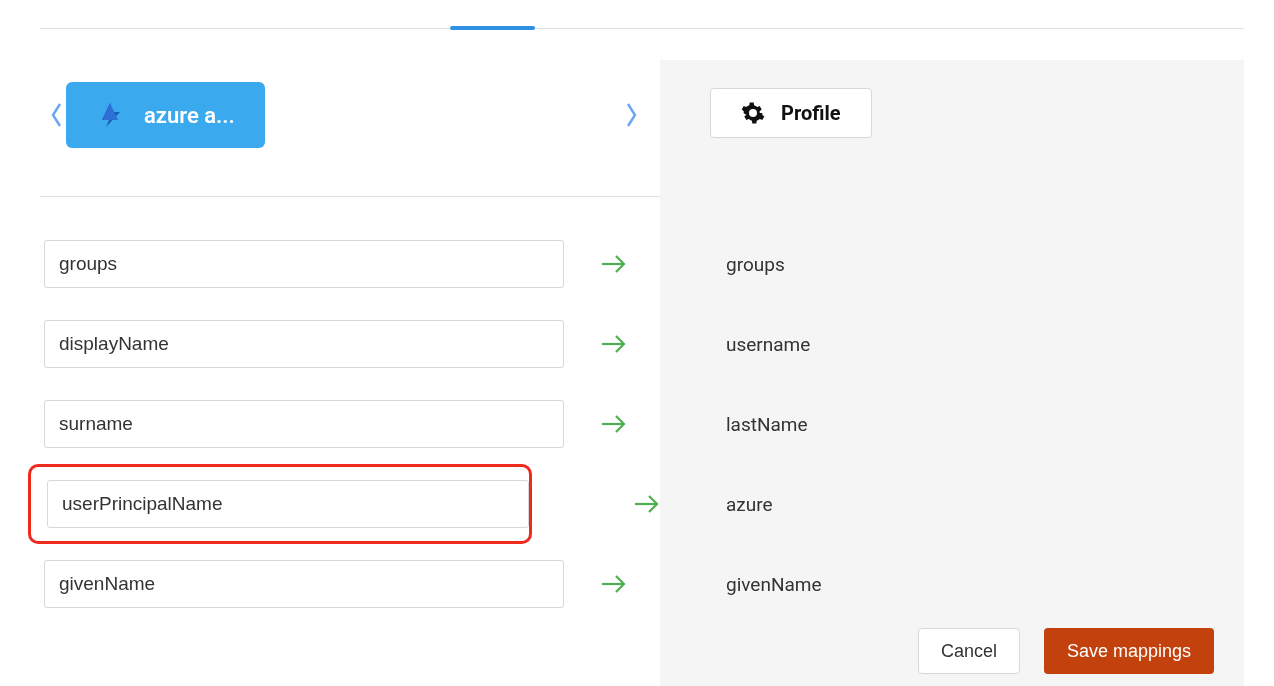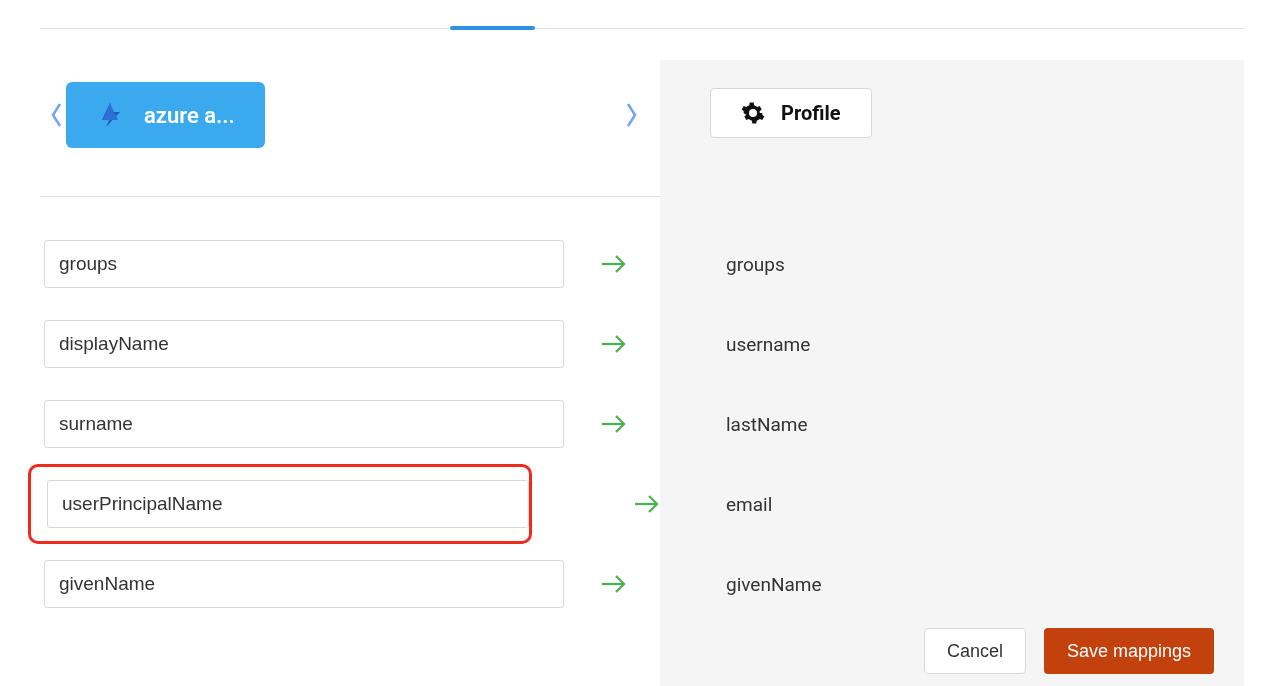--- a/index.html
+++ b/index.html
@@ -21,21 +21,21 @@
     .mapping-row.highlight { border: 3px solid #ee2a1d; border-radius: 10px; padding-left: 0; margin-left: -8px; width: 504px; }
     .mapping-input { width: 520px; height: 48px; border: 1px solid #d8d8d8; border-radius: 3px; padding: 0 14px; font-size: 19px; color: #333; background: #fff; margin-left: 8px; }
     .mapping-row.highlight .mapping-input { margin-left: 16px; width: 504px; }
     .arrow { margin-left: 36px; display: flex; align-items: center; }
     .mapping-row.highlight .arrow { position: absolute; left: 602px; top: 50%; transform: translateY(-50%); margin-left: 0; }
     .arrow svg { width: 28px; height: 24px; stroke: #4caf50; stroke-width: 2.2; fill: none; }
     .profile-chip { position: absolute; top: 28px; left: 50px; background: #fff; border: 1px solid #d8d8d8; border-radius: 4px; padding: 12px 30px; display: flex; align-items: center; gap: 16px; font-size: 20px; font-weight: 700; color: #111; }
     .gear-icon { width: 24px; height: 24px; }
     .targets { position: absolute; top: 164px; left: 66px; }
     .target-row { height: 80px; display: flex; align-items: center; font-size: 19px; color: #333; }
-    .footer { position: absolute; bottom: 12px; right: 30px; display: flex; gap: 18px; }
+    .footer { position: absolute; bottom: 12px; right: 30px; display: flex; gap: 24px; }
     .btn { height: 46px; padding: 0 22px; border-radius: 4px; font-size: 18px; cursor: pointer; border: 1px solid transparent; }
     .btn-cancel { background: #fff; border-color: #d8d8d8; color: #333; }
     .btn-save { background: #c2410c; color: #fff; font-weight: 500; }
   </style>
 </head>
 <body>
 
 <div class="page">
   <div class="top-divider"></div>
   <div class="tab-indicator"></div>
@@ -120,21 +120,21 @@
         <svg viewBox="0 0 24 24" fill="#111">
             <path d="M12 8a4 4 0 1 0 0 8 4 4 0 0 0 0-8zm9.4 4c0 .6-.1 1.2-.2 1.8l2.1 1.6-2 3.5-2.5-1a8 8 0 0 1-3.1 1.8l-.4 2.7h-4l-.4-2.7a8 8 0 0 1-3.1-1.8l-2.5 1-2-3.5 2.1-1.6A8.3 8.3 0 0 1 2.6 12c0-.6.1-1.2.2-1.8L.7 8.6l2-3.5 2.5 1a8 8 0 0 1 3.1-1.8L8.7 1.6h4l.4 2.7a8 8 0 0 1 3.1 1.8l2.5-1 2 3.5-2.1 1.6c.1.6.2 1.2.2 1.8z"></path>
           </svg>
       </span>
       <span>Profile</span>
     </div>
     <div class="targets" id="mapping-target-list">
         <div class="target-row">groups</div>
         <div class="target-row">username</div>
         <div class="target-row">lastName</div>
-        <div class="target-row">email</div>
+        <div class="target-row">azure</div>
         <div class="target-row">givenName</div>
       </div>
     <div class="footer">
       <button class="btn btn-cancel">Cancel</button>
       <button class="btn btn-save">Save mappings</button>
     </div>
   </div>
 </div>
 
 </body></html>

